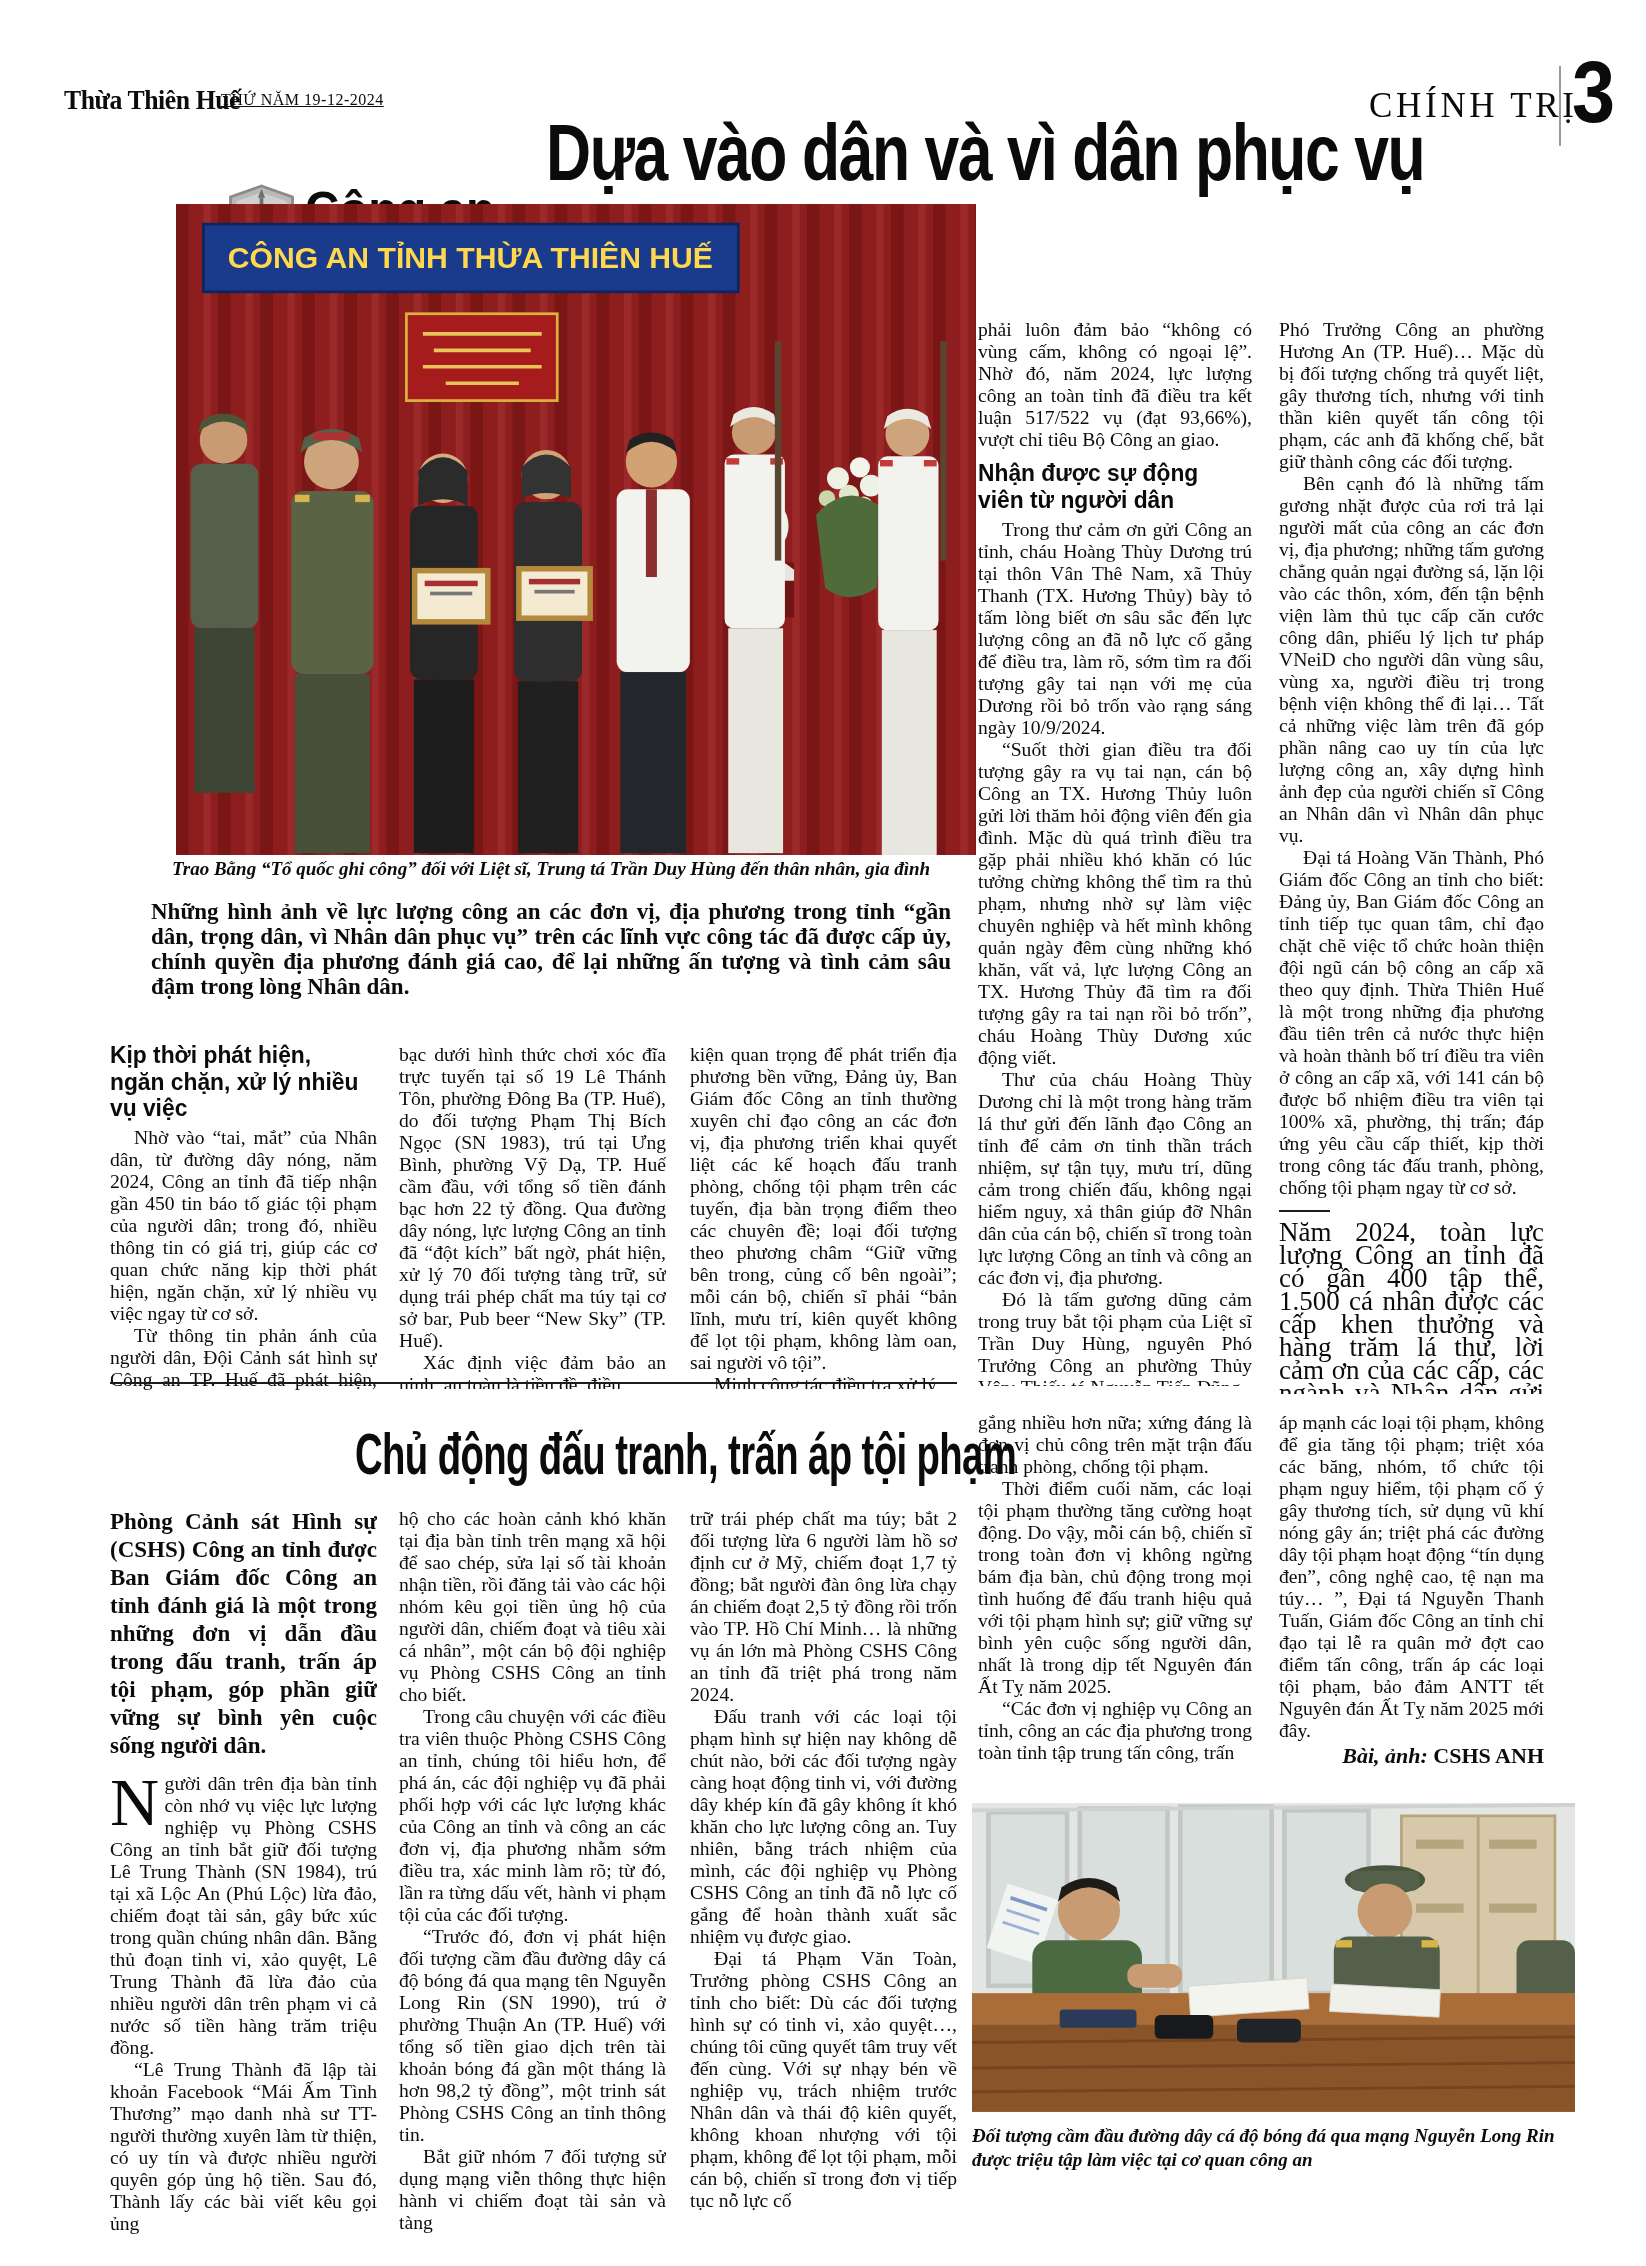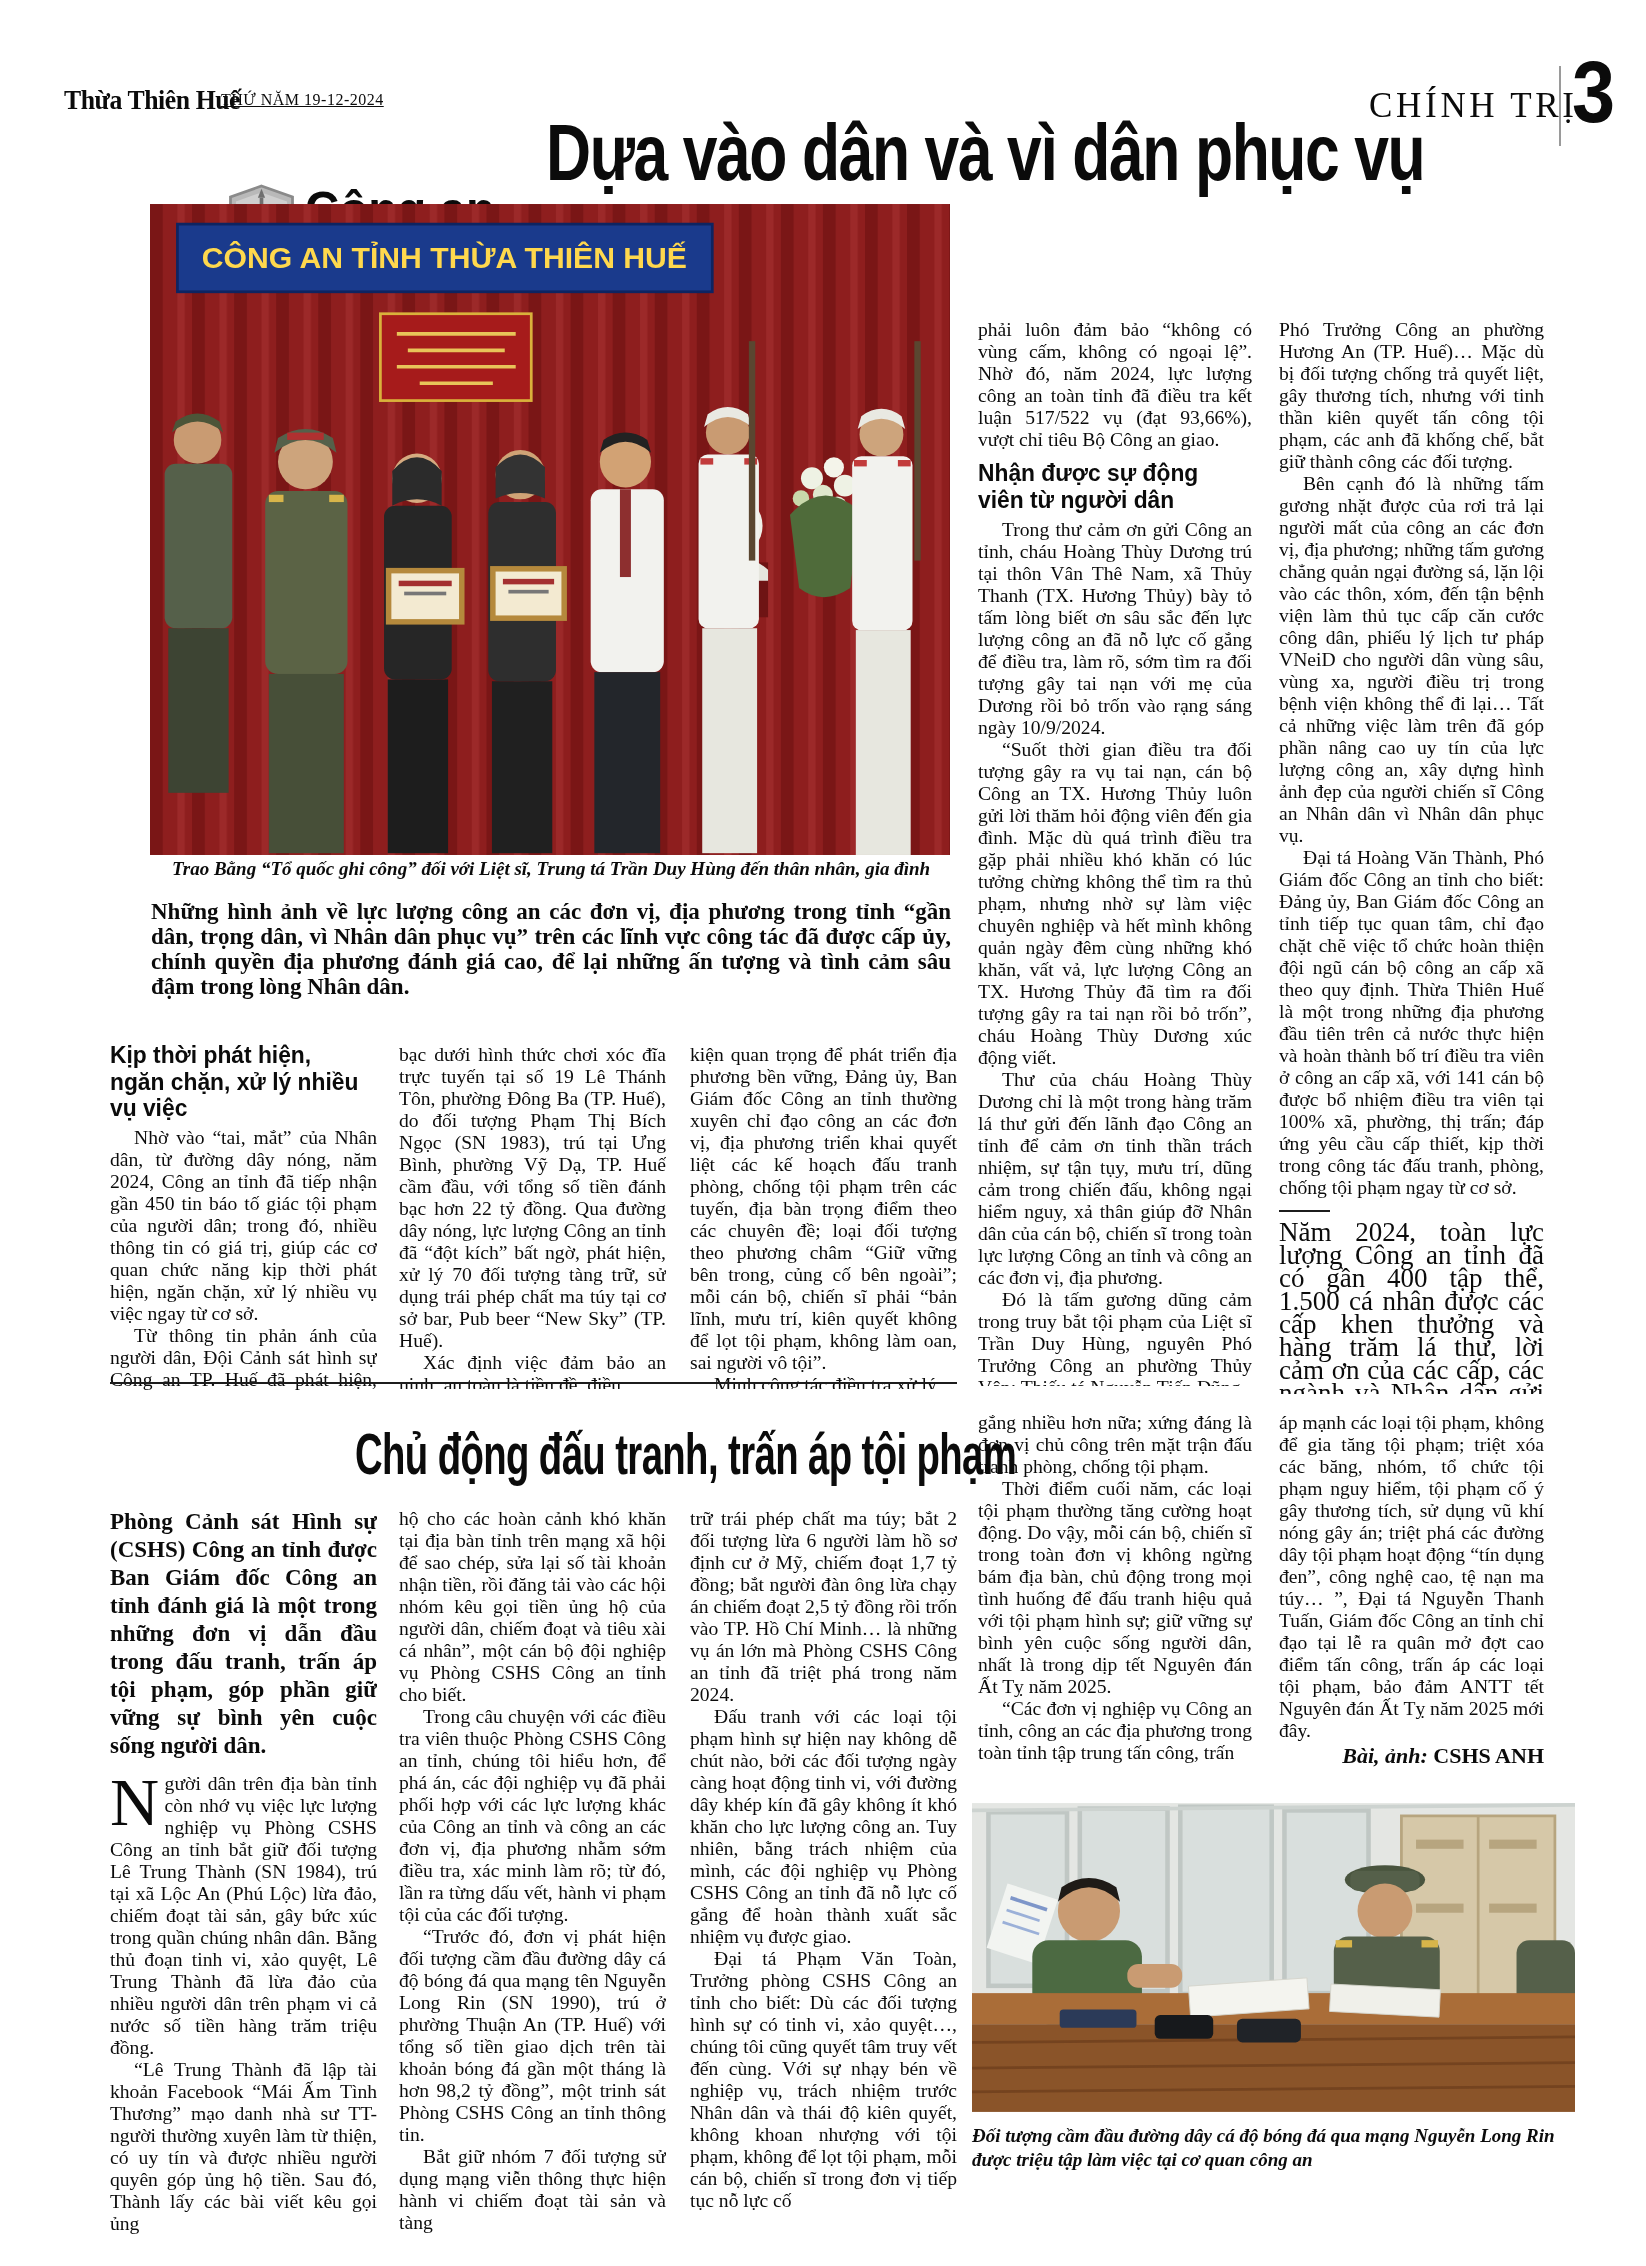--- a/index.html
+++ b/index.html
@@ -67,21 +67,21 @@
     <path d="M36 16 L40 6 L44 16 Z" fill="#6f6f6f"></path>
     <ellipse cx="40" cy="78" rx="12" ry="9" fill="#a8a8a8" stroke="#8a8a8a"></ellipse>
     <rect x="24" y="90" width="32" height="9" fill="#9c9c9c"></rect>
     <rect x="36" y="99" width="8" height="14" fill="#8f8f8f"></rect>
   </svg>
 </div>
 <div class="abs kicker-top" style="left:305px;top:185px;">Công an</div>
 <div class="abs kicker-bottom" style="left:305px;top:239px;">Nhân dân</div>
 <div class="abs headline1" style="left:546px;top:111px;">Dựa vào dân và vì dân phục vụ</div>
 
-<figure class="abs" style="left:142px;top:204px;width:800px;height:651px;padding-left:8px;">
+<figure class="abs" style="left:168px;top:204px;width:800px;height:651px;padding-left:8px;">
   <svg width="800" height="651" viewBox="0 0 875 712">
     <defs>
       <pattern id="curt" width="46" height="712" patternUnits="userSpaceOnUse">
         <rect width="46" height="712" fill="#8e1e1e"></rect>
         <rect width="14" height="712" fill="#7a1616"></rect>
         <rect x="30" width="8" height="712" fill="#9c2929"></rect>
       </pattern>
     </defs>
     <rect width="875" height="712" fill="url(#curt)"></rect>
 

